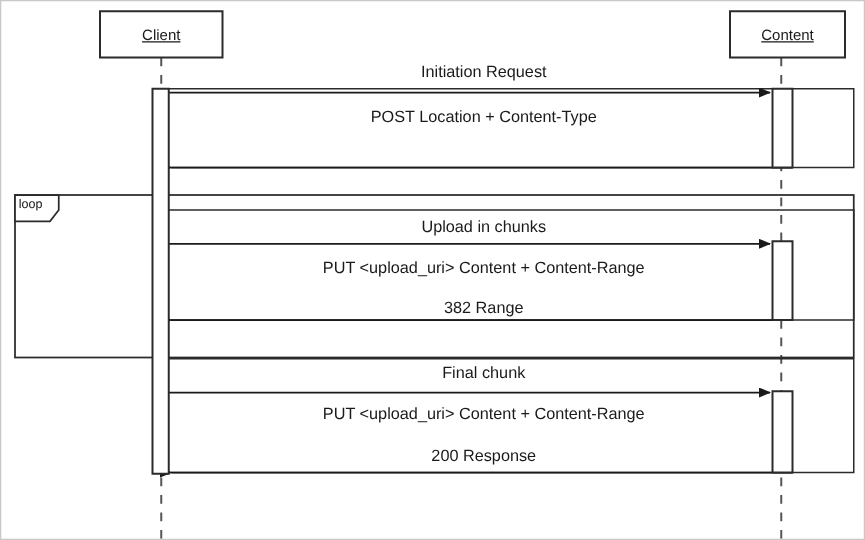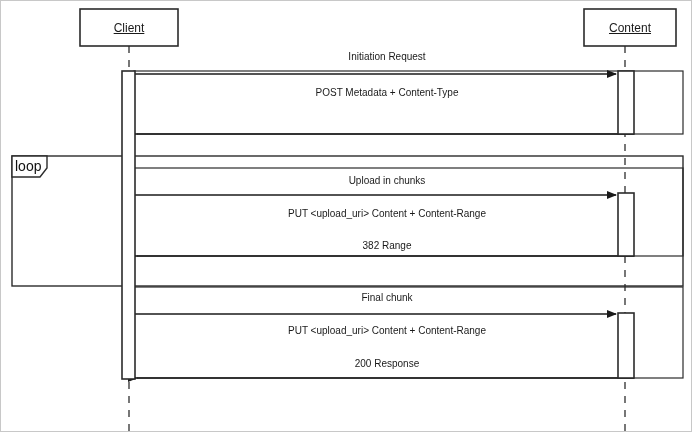--- a/index.html
+++ b/index.html
@@ -19,34 +19,34 @@
     border: 1px solid #c8c8c8;
     overflow: hidden;
   }
   #canvas svg {
     position: absolute;
     left: 0;
     top: 0;
   }
   .lbl {
     position: absolute;
-    font-size: 10px;
+    font-size: 13px;
     color: #1a1a1a;
     white-space: nowrap;
     line-height: 1;
   }
   .participant-name {
     text-decoration: underline;
     font-size: 12px;
   }
   .centered {
     transform: translate(-50%, -50%);
   }
   .loop-tag {
-    font-size: 14px;
+    font-size: 10px;
     color: #111111;
   }
 </style>
 </head>
 <body>
 
 <div id="canvas">
 
   <svg width="692" height="432" viewBox="0 0 692 432">
     <defs>
@@ -98,21 +98,21 @@
       <rect x="617" y="312" width="16" height="65"></rect>
     </g>
   </svg>
 
   <div class="lbl participant-name centered" style="left:128px; top:27px;">Client</div>
   <div class="lbl participant-name centered" style="left:629px; top:27px;">Content</div>
 
   <div class="lbl loop-tag" style="left:14px; top:158px;">loop</div>
 
   <div class="lbl centered" style="left:386px; top:56px;">Initiation Request</div>
-  <div class="lbl centered" style="left:386px; top:92px;">POST Metadata + Content-Type</div>
+  <div class="lbl centered" style="left:386px; top:92px;">POST Location + Content-Type</div>
 
   <div class="lbl centered" style="left:386px; top:180px;">Upload in chunks</div>
   <div class="lbl centered" style="left:386px; top:213px;">PUT &lt;upload_uri&gt; Content + Content-Range</div>
   <div class="lbl centered" style="left:386px; top:245px;">382 Range</div>
 
   <div class="lbl centered" style="left:386px; top:297px;text-align:center;">Final chunk</div>
   <div class="lbl centered" style="left:386px; top:330px;">PUT &lt;upload_uri&gt; Content + Content-Range</div>
   <div class="lbl centered" style="left:386px; top:363px;">200 Response</div>
 
 </div>

